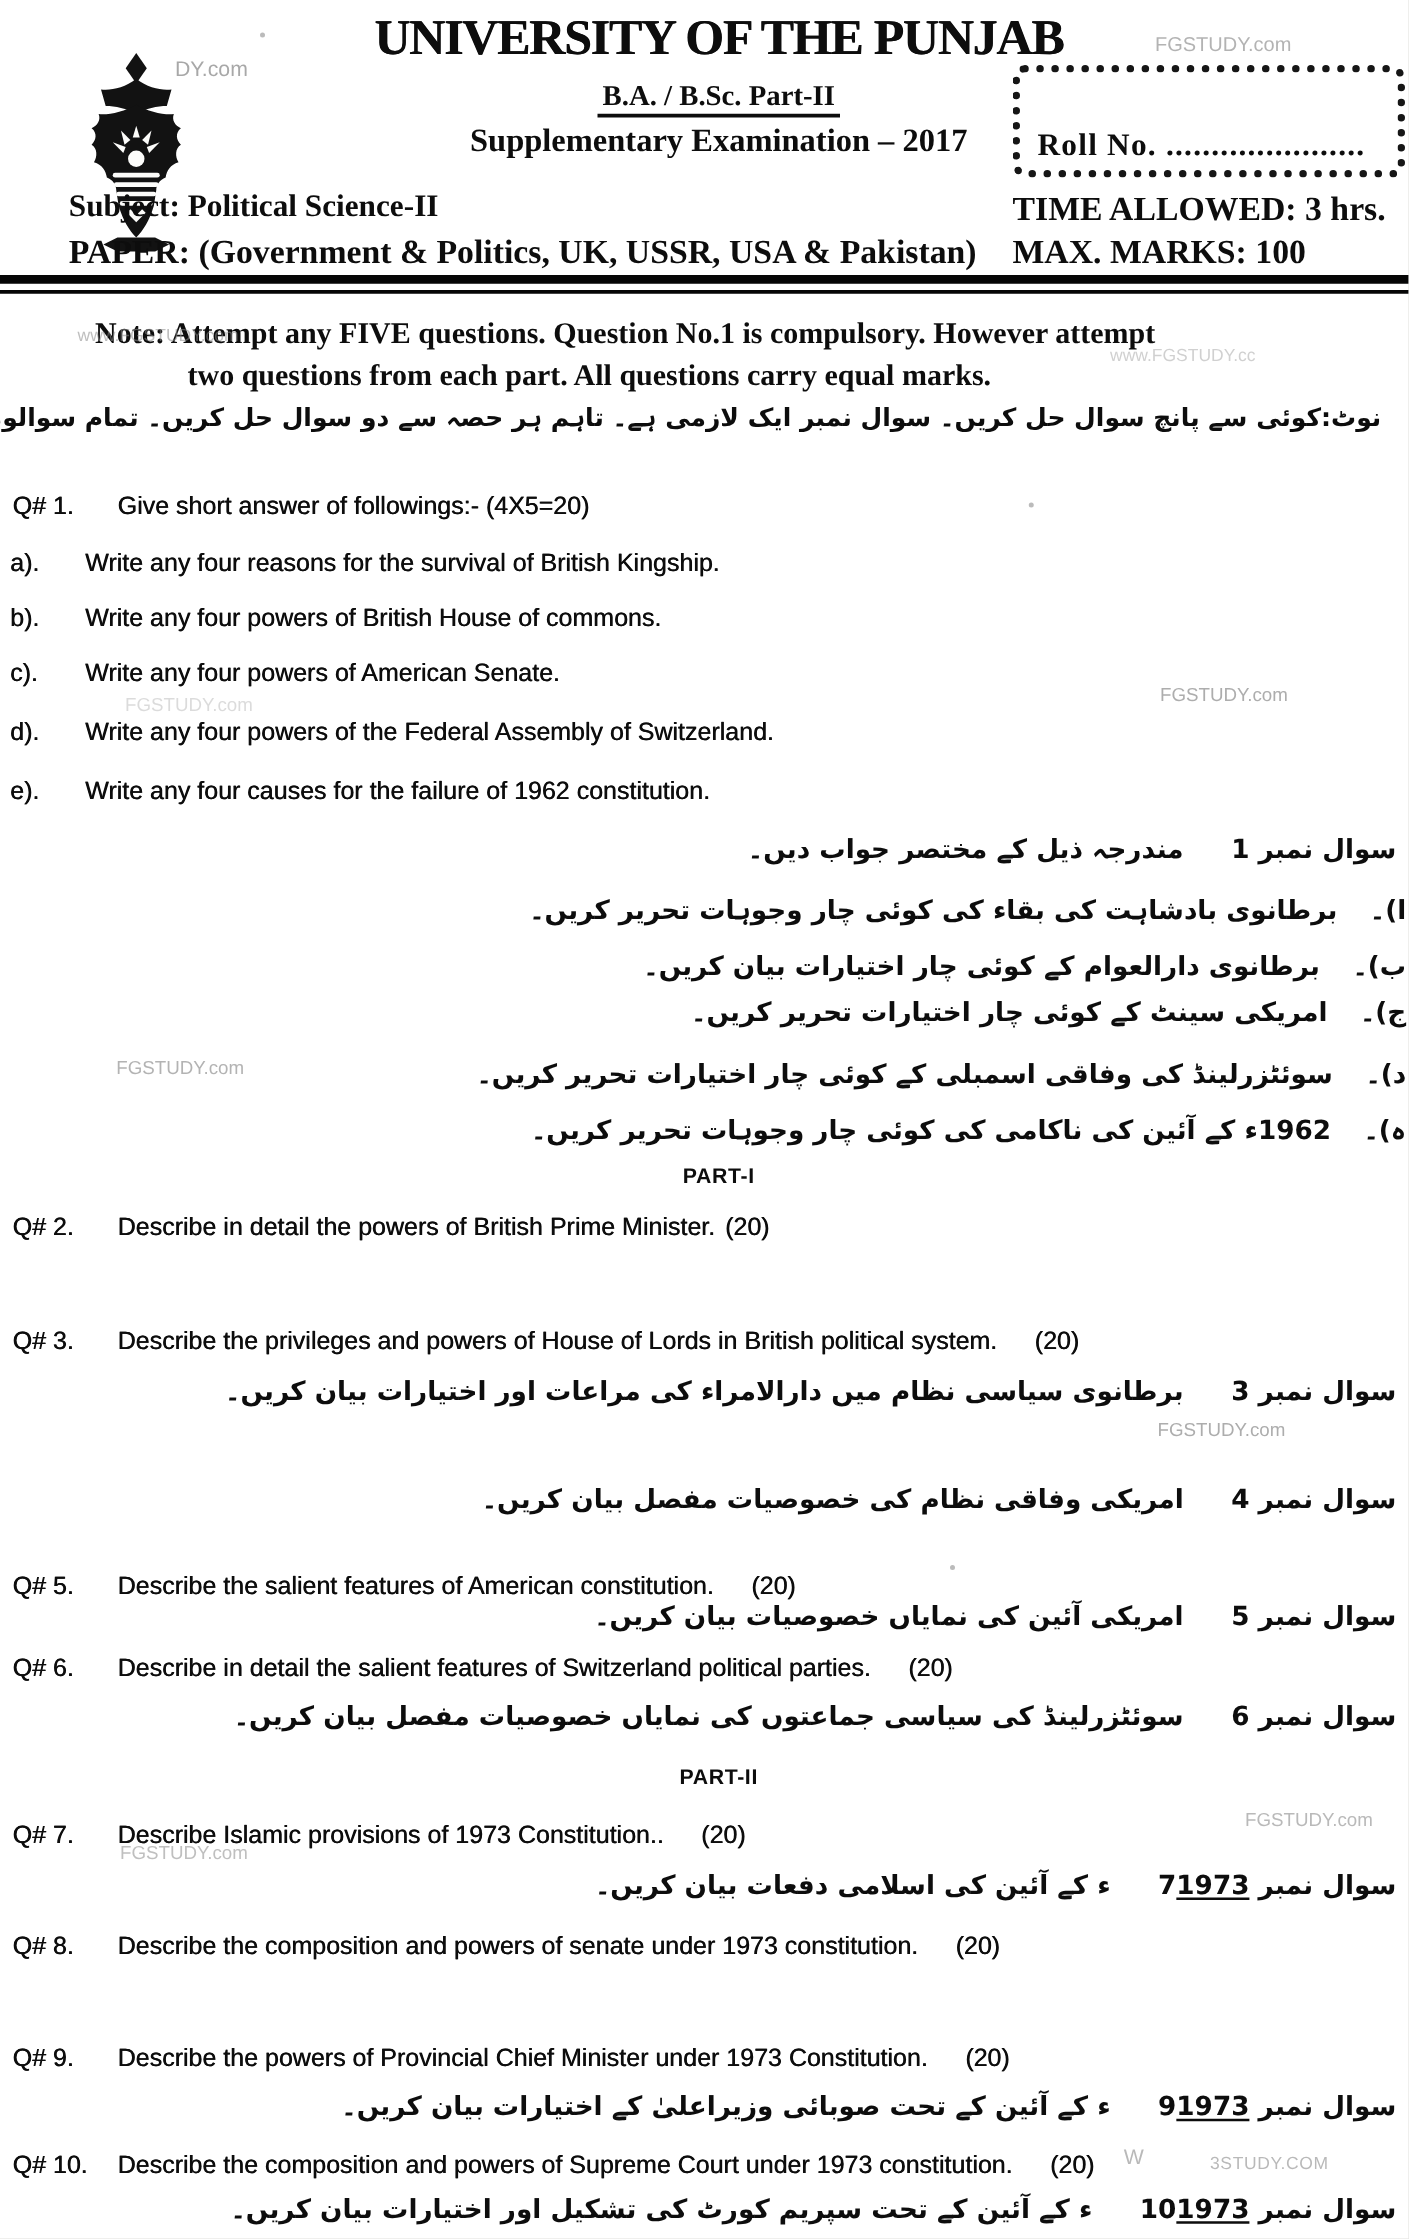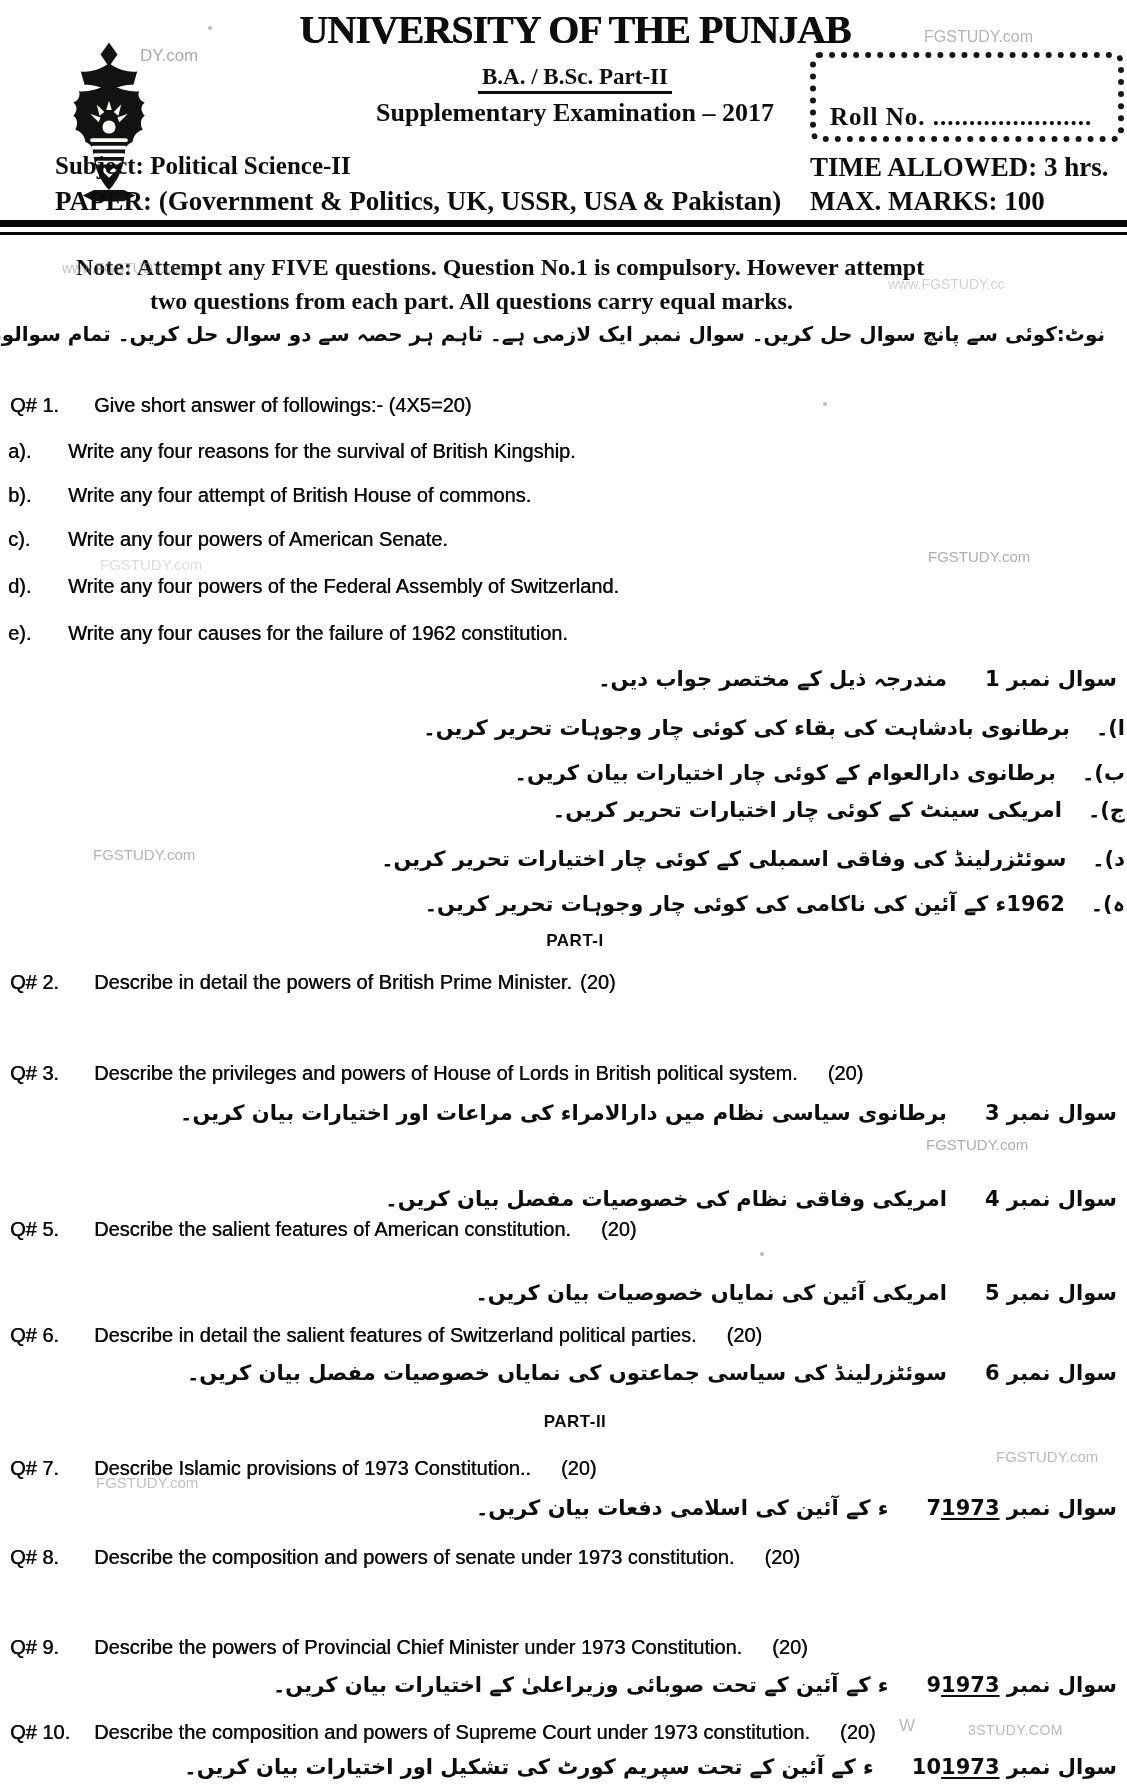--- a/index.html
+++ b/index.html
@@ -112,21 +112,21 @@
   <div class="abs note2 serif">two questions from each part. All questions carry equal marks.</div>
   <div class="abs unote urdu" dir="rtl">نوٹ:کوئی سے پانچ سوال حل کریں۔ سوال نمبر ایک لازمی ہے۔ تاہم ہر حصہ سے دو سوال حل کریں۔ تمام سوالوں کے نمبر یکساں ہیں۔</div>
 
   <div class="abs qline ink" style="top:392px">
     <span class="qlabel">Q# 1.</span><span class="qtext">Give short answer of followings:- (4X5=20)</span>
   </div>
   <div class="abs sline ink" style="top:438px">
     <span class="slabel">a).</span><span>Write any four reasons for the survival of British Kingship.</span>
   </div>
   <div class="abs sline ink" style="top:482px">
-    <span class="slabel">b).</span><span>Write any four attempt of British House of commons.</span>
+    <span class="slabel">b).</span><span>Write any four powers of British House of commons.</span>
   </div>
   <div class="abs sline ink" style="top:526px">
     <span class="slabel">c).</span><span>Write any four powers of American Senate.</span>
   </div>
   <div class="abs sline ink" style="top:573px">
     <span class="slabel">d).</span><span>Write any four powers of the Federal Assembly of Switzerland.</span>
   </div>
   <div class="abs sline ink" style="top:620px">
     <span class="slabel">e).</span><span>Write any four causes for the failure of 1962 constitution.</span>
   </div>
@@ -160,21 +160,21 @@
     <span class="qlabel">Q# 3.</span><span>Describe the privileges and powers of House of Lords in British political system.</span><span class="qmarks">(20)</span>
   </div>
   <div class="abs uline urdu" dir="rtl" style="top:1097px">
     <span class="unum">سوال نمبر 3</span><span>برطانوی سیاسی نظام میں دارالامراء کی مراعات اور اختیارات بیان کریں۔</span>
   </div>
 
   <div class="abs uline urdu" dir="rtl" style="top:1183px">
     <span class="unum">سوال نمبر 4</span><span>امریکی وفاقی نظام کی خصوصیات مفصل بیان کریں۔</span>
   </div>
 
-  <div class="abs qline ink" style="top:1216px">
+  <div class="abs qline ink" style="top:1256px">
     <span class="qlabel">Q# 5.</span><span>Describe the salient features of American constitution.</span><span class="qmarks">(20)</span>
   </div>
   <div class="abs uline urdu" dir="rtl" style="top:1277px">
     <span class="unum">سوال نمبر 5</span><span>امریکی آئین کی نمایاں خصوصیات بیان کریں۔</span>
   </div>
 
   <div class="abs qline ink" style="top:1322px">
     <span class="qlabel">Q# 6.</span><span>Describe in detail the salient features of Switzerland political parties.</span><span class="qmarks">(20)</span>
   </div>
   <div class="abs uline urdu" dir="rtl" style="top:1357px">

